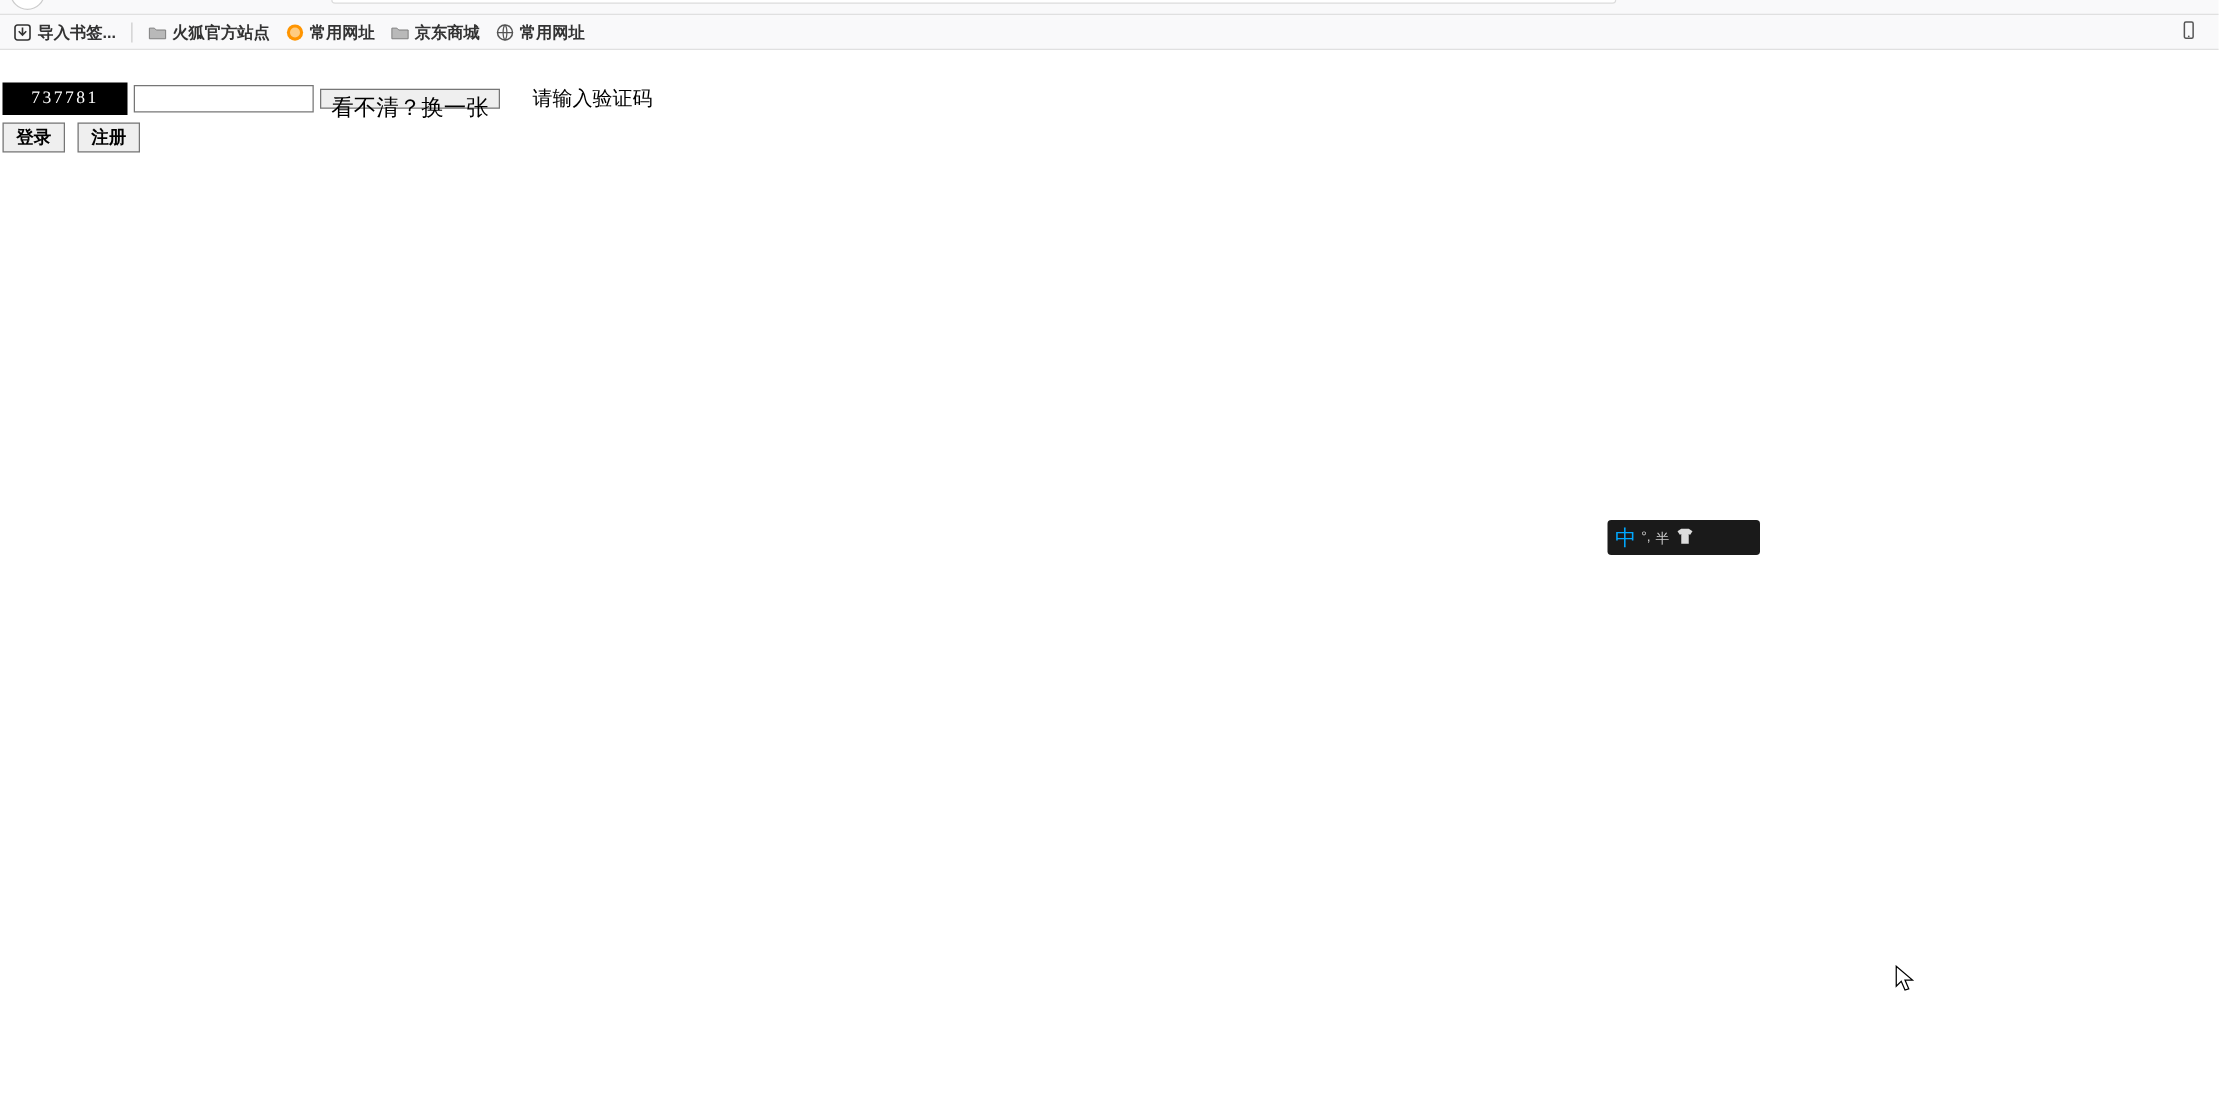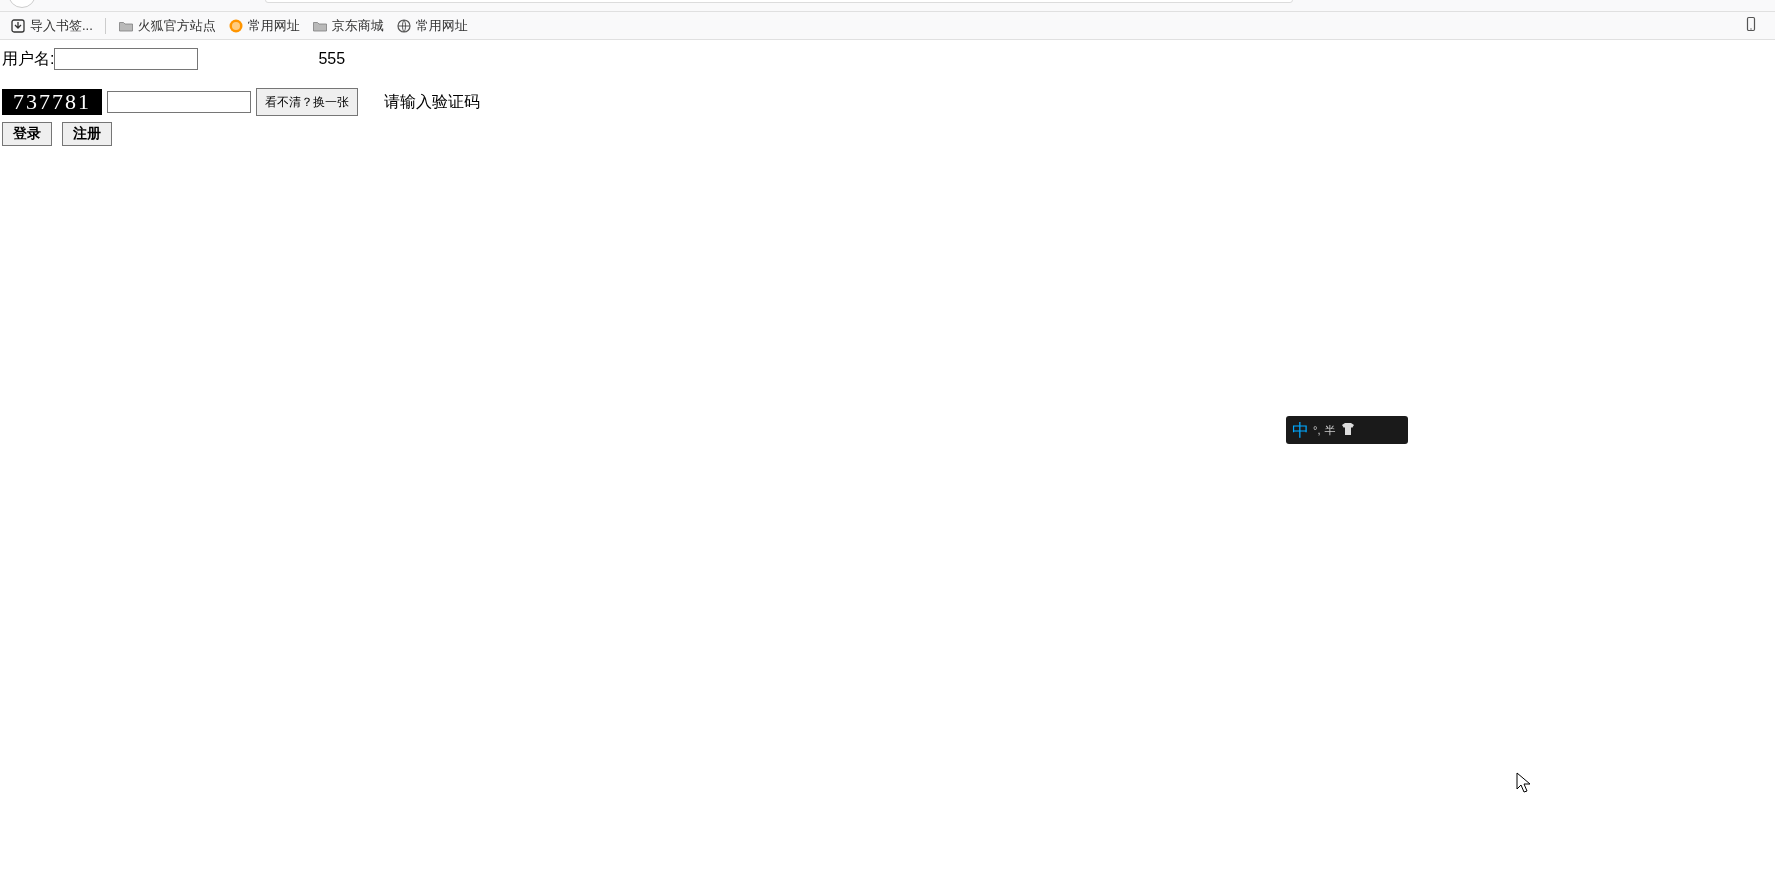--- a/index.html
+++ b/index.html
@@ -50,20 +50,21 @@
     
     
     .bookmarks-bar {
       height: 28px;
       display: flex;
       align-items: center;
       padding: 0 6px;
       background: #f9f9fa;
       border-bottom: 1px solid #e0e0e0;
       gap: 4px;
+      font-weight: bold;
     }
     .bookmark-item {
       display: flex;
       align-items: center;
       gap: 4px;
       padding: 2px 4px;
       font-size: 13px;
       color: #333;
       cursor: pointer;
     }
@@ -122,43 +123,43 @@
     .captcha-section {
       margin-top: 18px;
       display: flex;
       align-items: center;
       gap: 5px;
     }
     .captcha-image {
       background: #000;
       color: #fff;
       font-family: "Times New Roman", serif;
-      font-size: 22px;
+      font-size: 14px;
       letter-spacing: 2px;
       padding: 1px 4px;
       width: 100px;
       height: 26px;
       display: flex;
       align-items: center;
       justify-content: center;
     }
     .captcha-input {
       width: 144px;
       height: 22px;
       border: 1px solid #767676;
       padding: 1px 2px;
     }
     .refresh-captcha-btn {
       background: #efefef;
       border: 1px solid #767676;
       padding: 2px 8px;
-      font-size: 12px;
+      font-size: 18px;
       cursor: pointer;
       font-family: inherit;
-      height: 28px;
+      height: 16px;
     }
     .captcha-hint {
       font-size: 16px;
       margin-left: 21px;
     }
     
     .action-buttons {
       margin-top: 6px;
       display: flex;
       gap: 10px;
@@ -273,25 +274,20 @@
     <span class="icon">
       <svg viewBox="0 0 16 16" width="16" height="16">
           <rect x="4.5" y="1.5" width="7" height="13" rx="1.2" fill="none" stroke="#555" stroke-width="1.2"></rect>
           <circle cx="8" cy="13" r="0.7" fill="#555"></circle>
         </svg>
     </span>
   </div>
 </div>
 
 <div class="page-content">
-  <div class="form-row">
-    <label>用户名:</label>
-    <input type="text" class="username-input" value="" style="">
-    <span class="side-value">555</span>
-  </div>
 
   <div class="captcha-section">
     <div class="captcha-image">
       <span>737781</span>
     </div>
     <input type="text" class="captcha-input" value="" style="">
     <button class="refresh-captcha-btn">看不清？换一张</button>
     <span class="captcha-hint">请输入验证码</span>
   </div>
 

